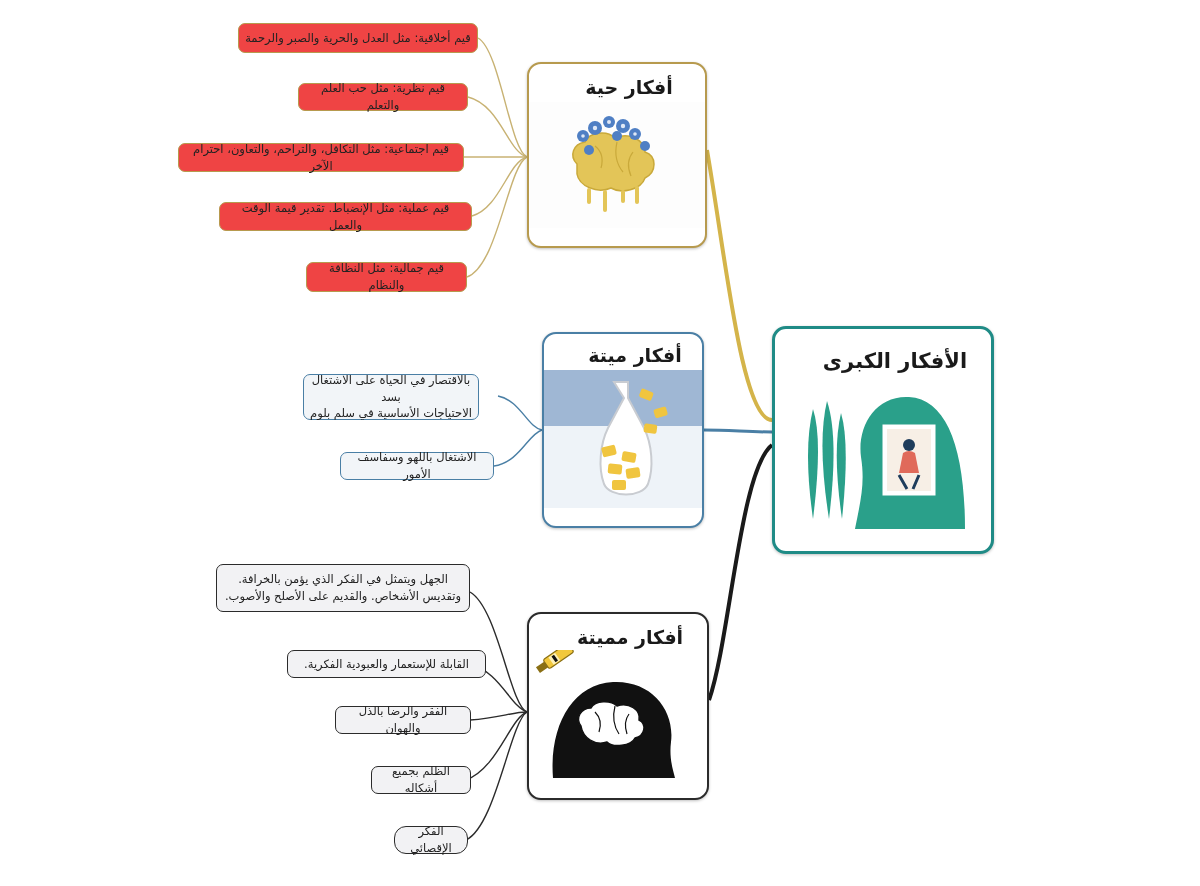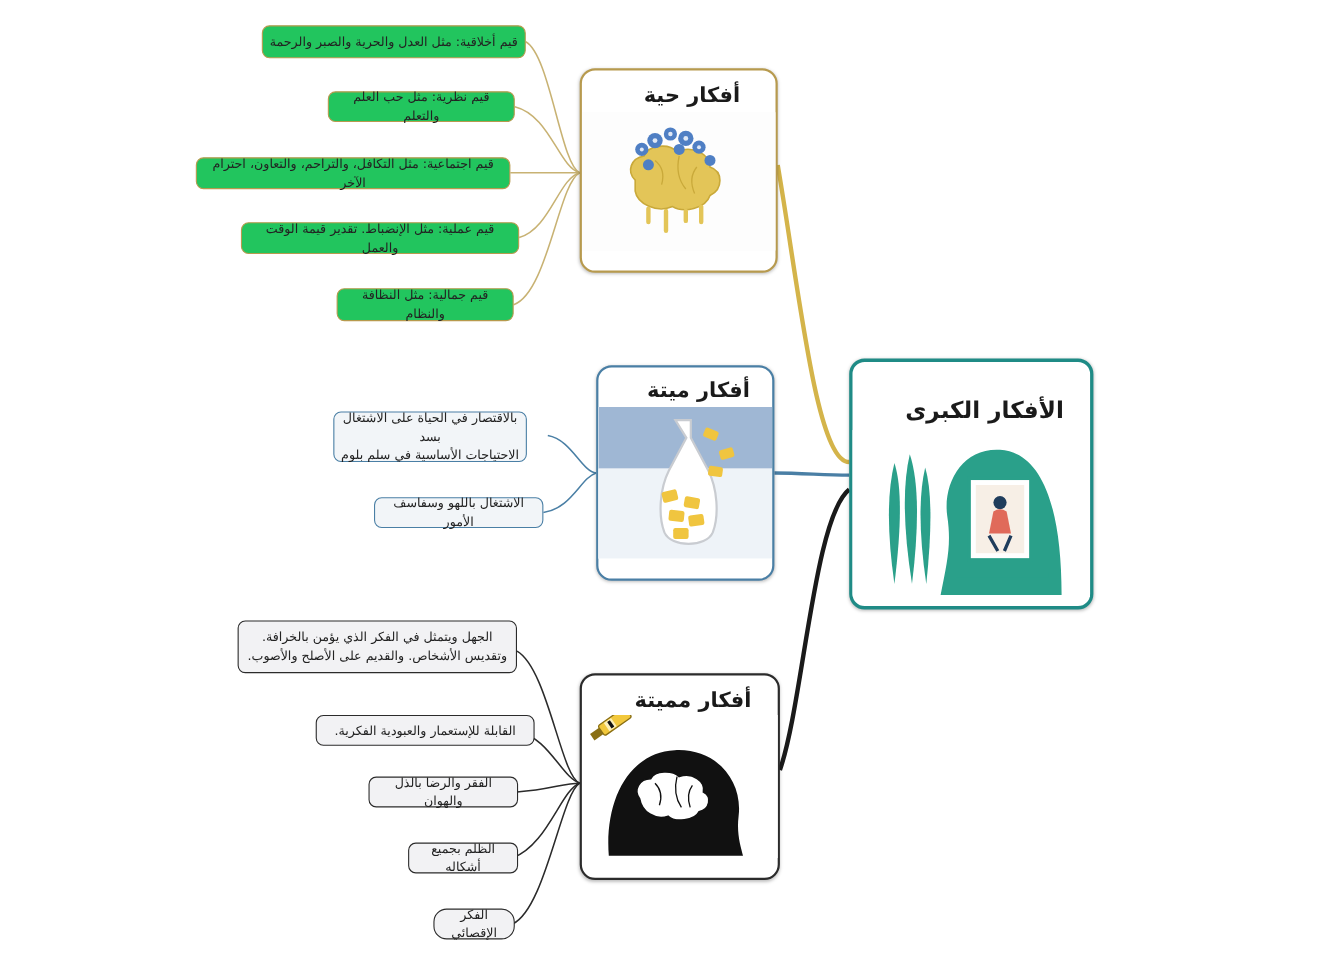--- a/index.html
+++ b/index.html
@@ -49,21 +49,21 @@
   #node-main {
     left: 772px;
     top: 326px;
     width: 222px;
     height: 228px;
     border: 3px solid #1f8b86;
     box-shadow: 0 1px 3px rgba(0,0,0,.25);
   }
   #node-main .node-title {
     font-size: 21px;
-    padding-top: 32px;
+    padding-top: 20px;
     padding-bottom: 6px;
   }
   #node-main .node-art { height: 152px; background: #ffffff; }
 
   #node-alive {
     left: 527px;
     top: 62px;
     width: 180px;
     height: 186px;
     border: 2px solid #b79a4e;
@@ -116,21 +116,21 @@
     line-height: 1.45;
     color: #222;
     text-align: center;
     padding: 3px 6px;
     direction: rtl;
     display: flex;
     align-items: center;
     justify-content: center;
     white-space: pre-line;
   }
-  .leaf.gold { border: 1px solid #b79a4e; background: #22c55e; }
+  .leaf.gold { border: 1px solid #b79a4e; background: #ef4444; }
   .leaf.blue { border: 1px solid #4a7fa5; background: #f2f5f8; }
   .leaf.dark { border: 1px solid #2b2b2b; background: #f2f2f4; }
 </style>
 </head>
 <body>
 
 <div id="canvas">
 
   <svg class="links" viewBox="0 0 1200 886">
 

